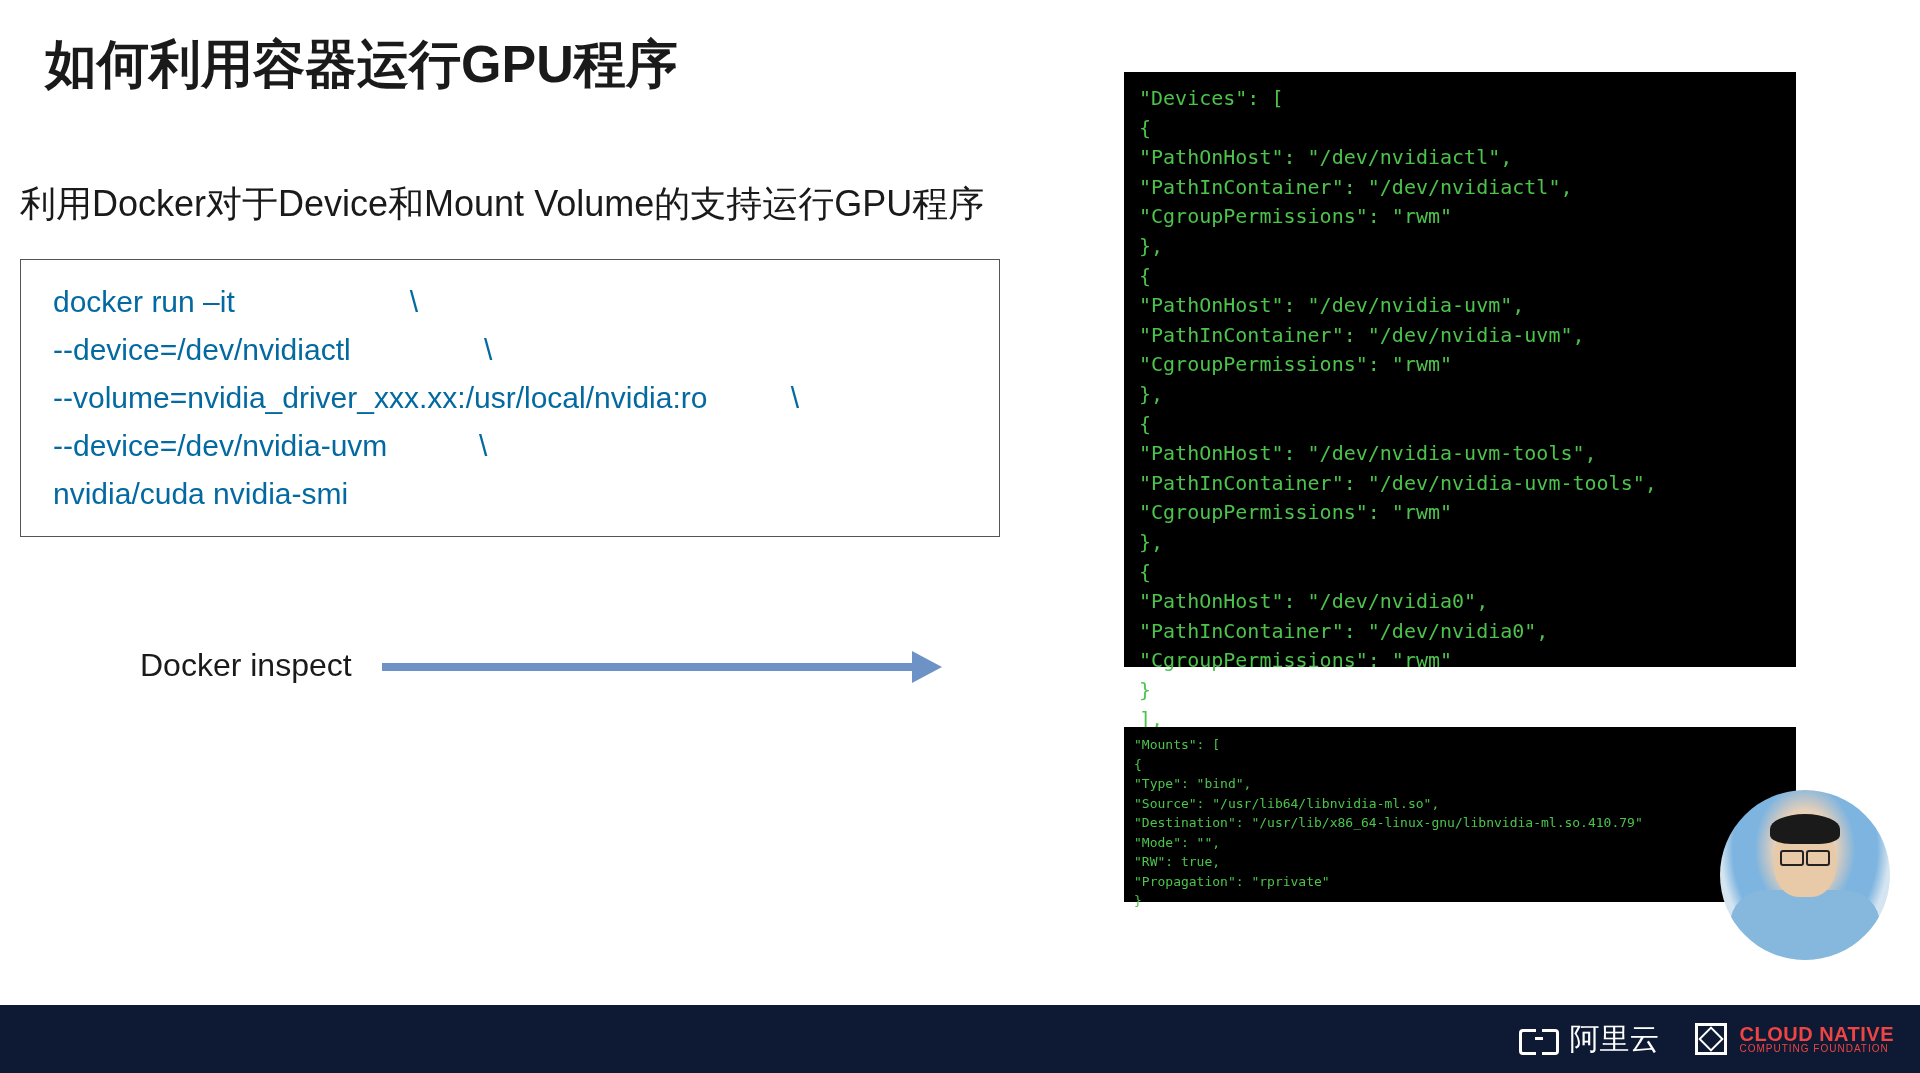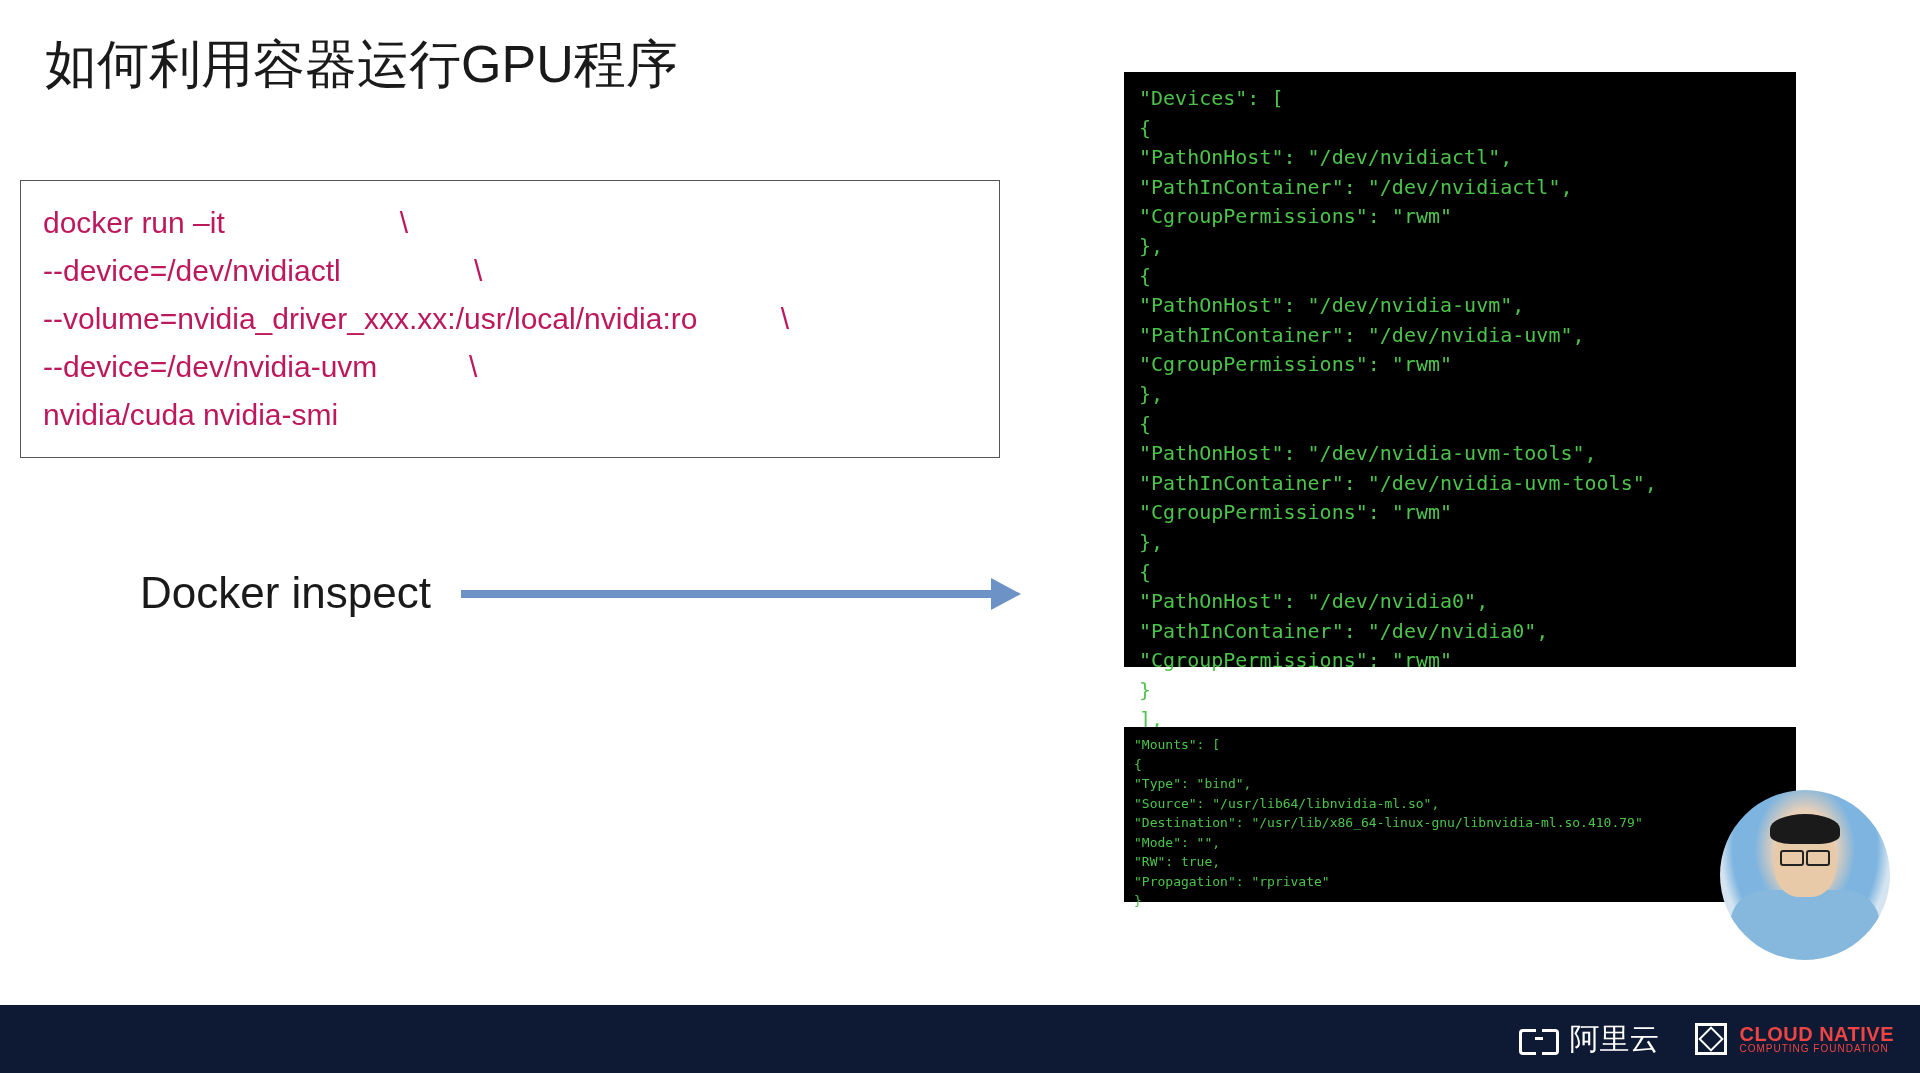--- a/index.html
+++ b/index.html
@@ -11,54 +11,54 @@
       position: relative;
       overflow: hidden;
     }
     .slide-body {
       padding: 30px 45px;
       height: 1005px;
     }
     .title {
       font-size: 52px;
       color: #1a1a1a;
-      font-weight: 400;
+      font-weight: 700;
     }
     .subtitle {
       font-size: 36px;
       color: #1a1a1a;
       font-weight: 500;
       margin-bottom: 30px;
     }
     .left-col {
       width: 1040px;
       position: absolute;
       left: 20px;
       top: 180px;
     }
     .cmd-box {
       border: 1.5px solid #555;
-      padding: 18px 22px;
+      padding: 18px 32px;
       font-size: 30px;
-      color: #be185d;
+      color: #0369a1;
       line-height: 1.6;
       background: #ffffff;
       width: 980px;
       font-family: Arial, sans-serif;
     }
     .cmd-line { white-space: pre; }
     .inspect-row {
       margin-top: 110px;
       display: flex;
       align-items: center;
       gap: 30px;
       padding-left: 120px;
     }
     .inspect-label {
-      font-size: 44px;
+      font-size: 32px;
       color: #1a1a1a;
       font-weight: 500;
     }
     .arrow {
       width: 560px;
       height: 30px;
       position: relative;
     }
     .arrow-line {
       position: absolute;
@@ -225,20 +225,21 @@
       border-radius: 35px 35px 0 0;
     }
   </style>
 </head>
 <body>
 
 <div class="slide-body">
   <h1 class="title">如何利用容器运行GPU程序</h1>
 
   <div class="left-col">
+    <div class="subtitle">利用Docker对于Device和Mount Volume的支持运行GPU程序</div>
 
     <div class="cmd-box">
       <div class="cmd-line">docker run –it                     \</div>
       <div class="cmd-line">--device=/dev/nvidiactl                \</div>
       <div class="cmd-line">--volume=nvidia_driver_xxx.xx:/usr/local/nvidia:ro          \</div>
       <div class="cmd-line">--device=/dev/nvidia-uvm           \</div>
       <div class="cmd-line">nvidia/cuda nvidia-smi</div>
     </div>
 
     <div class="inspect-row">

